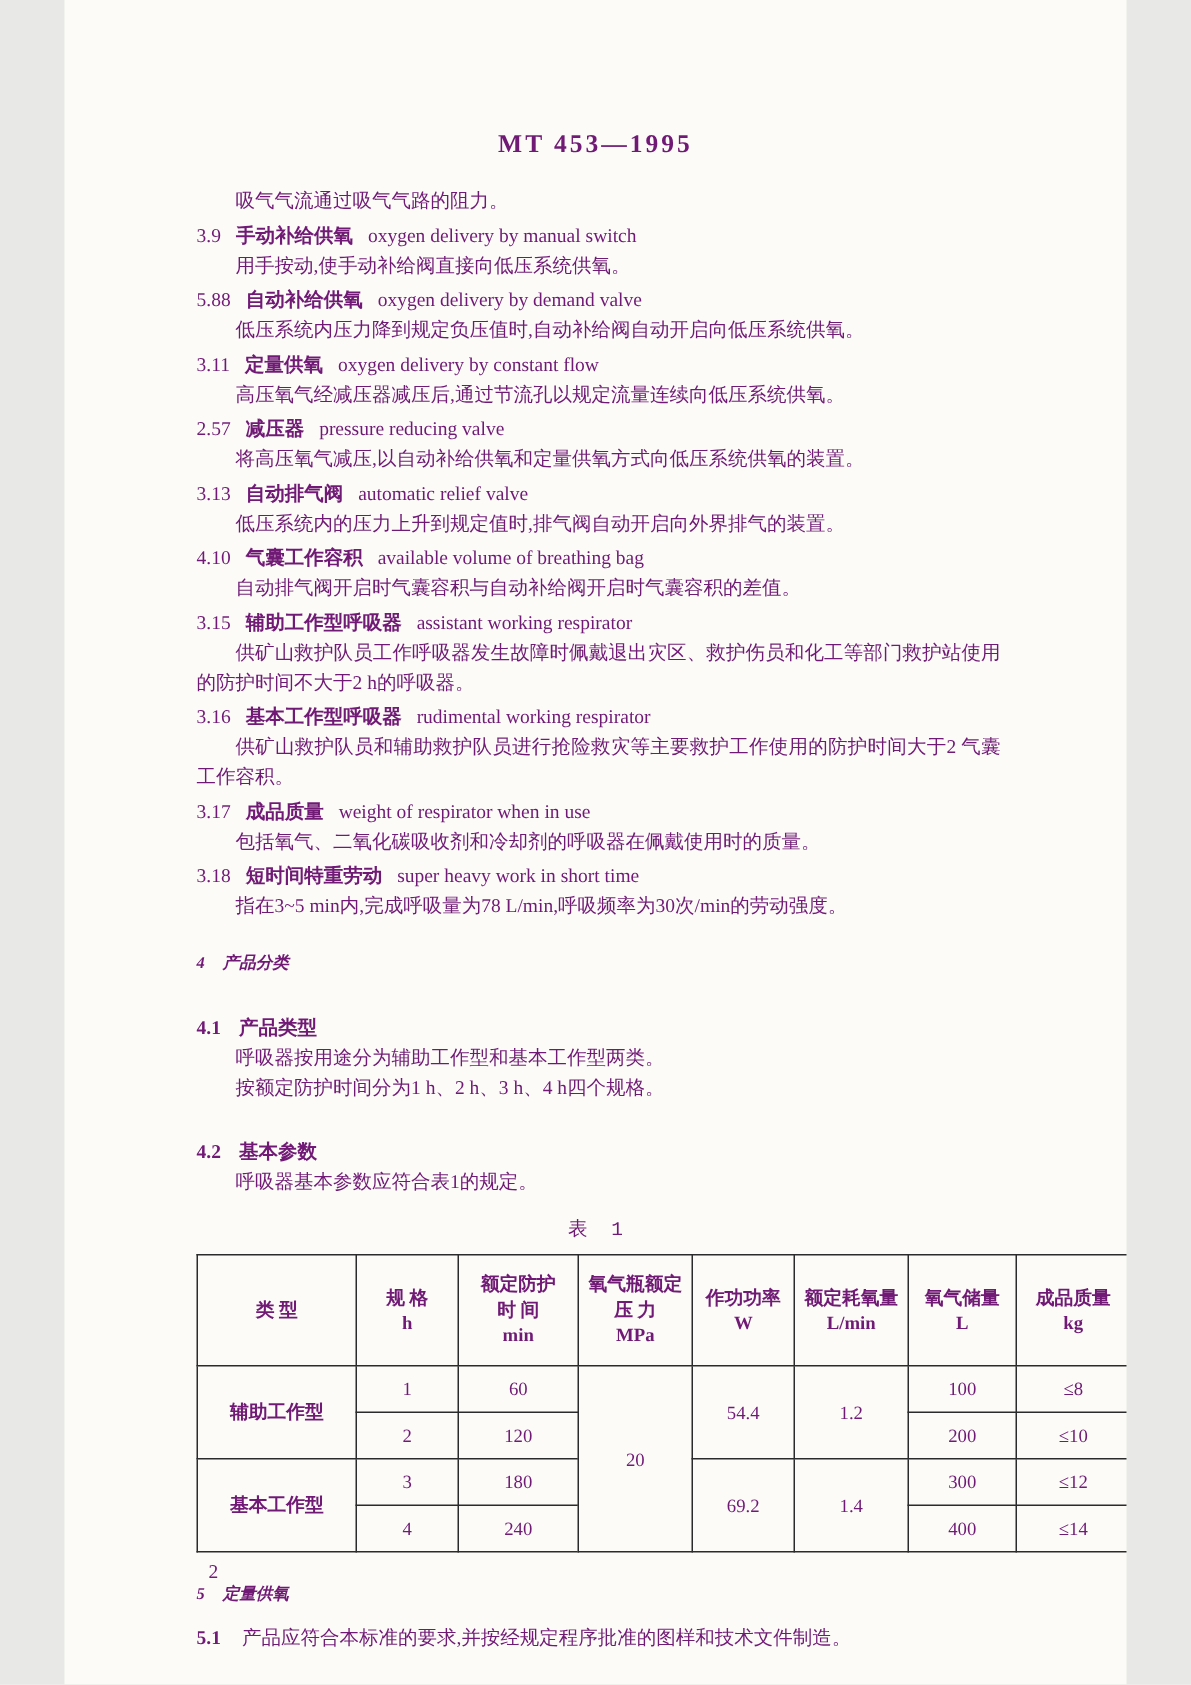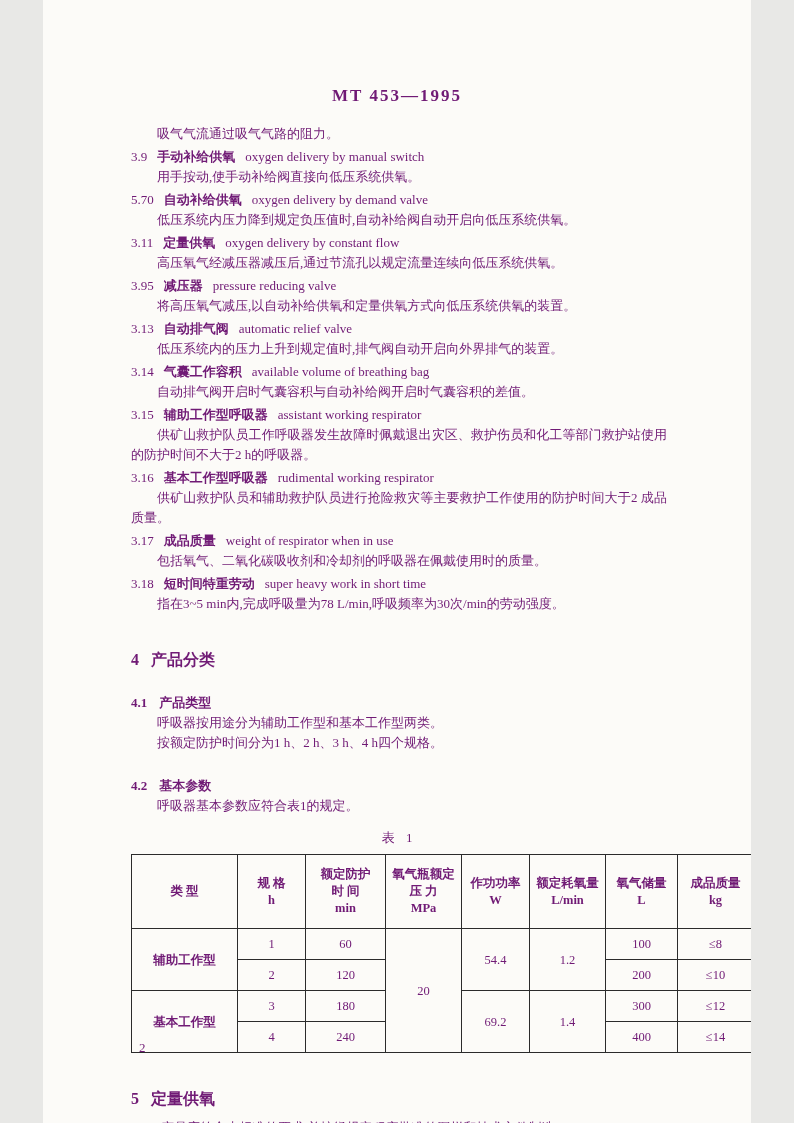--- a/index.html
+++ b/index.html
@@ -28,56 +28,58 @@
     text-align: justify;
   }
   p { margin: 0; }
   .indent { text-indent: 2em; }
   .term { margin-top: 3px; }
   .term-head .num { margin-right: 10px; }
   .term-head .cn { font-weight: bold; }
   .term-head .en { margin-left: 10px; }
   .sec-heading {
     font-weight: bold;
-    font-size: 16px;
-    margin-top: 36px;
+    font-size: 11px;
+    margin-top: 18px;
+    font-style: italic;
   }
   .sub-heading {
     font-weight: bold;
     margin-top: 23px;
   }
   .sec-heading .num, .sub-heading .num { margin-right: 12px; }
   .clause-para { margin-top: 9px; }
   .clause-para .num { font-weight: bold; margin-right: 14px; }
   .table-caption {
     text-align: center;
     margin-top: 12px;
     margin-bottom: 6px;
     letter-spacing: 4px;
+    font-family: Liberation Mono, monospace;
   }
   table.params {
     border-collapse: collapse;
     width: 622px;
     table-layout: fixed;
     font-size: 12.5px;
     text-align: center;
   }
   table.params th, table.params td {
     border: 1px solid #2b2b2b;
     padding: 2px 3px;
     vertical-align: middle;
   }
   table.params th {
     font-weight: bold;
     height: 74px;
     line-height: 17px;
   }
   table.params td { height: 31px; }
   table.params .hl { display: block; }
-  table.params .type-cell { font-weight: bold; }
+  table.params .type-cell { font-weight: bold; font-family: Liberation Mono, monospace; }
   .page-number {
     position: absolute;
     left: 96px;
     top: 1038px;
     font-size: 13px;
   }
 </style>
 </head>
 <body>
 
@@ -88,52 +90,52 @@
   <div class="content">
 
     <p class="indent">吸气气流通过吸气气路的阻力。</p>
 
     <div class="term">
       <p class="term-head"><span class="num">3.9</span><span class="cn">手动补给供氧</span><span class="en">oxygen delivery by manual switch</span></p>
       <p class="indent">用手按动,使手动补给阀直接向低压系统供氧。</p>
     </div>
 
     <div class="term">
-      <p class="term-head"><span class="num">5.70</span><span class="cn">自动补给供氧</span><span class="en">oxygen delivery by demand valve</span></p>
+      <p class="term-head"><span class="num">5.88</span><span class="cn">自动补给供氧</span><span class="en">oxygen delivery by demand valve</span></p>
       <p class="indent">低压系统内压力降到规定负压值时,自动补给阀自动开启向低压系统供氧。</p>
     </div>
 
     <div class="term">
       <p class="term-head"><span class="num">3.11</span><span class="cn">定量供氧</span><span class="en">oxygen delivery by constant flow</span></p>
       <p class="indent">高压氧气经减压器减压后,通过节流孔以规定流量连续向低压系统供氧。</p>
     </div>
 
     <div class="term">
-      <p class="term-head"><span class="num">3.95</span><span class="cn">减压器</span><span class="en">pressure reducing valve</span></p>
+      <p class="term-head"><span class="num">2.57</span><span class="cn">减压器</span><span class="en">pressure reducing valve</span></p>
       <p class="indent">将高压氧气减压,以自动补给供氧和定量供氧方式向低压系统供氧的装置。</p>
     </div>
 
     <div class="term">
       <p class="term-head"><span class="num">3.13</span><span class="cn">自动排气阀</span><span class="en">automatic relief valve</span></p>
       <p class="indent">低压系统内的压力上升到规定值时,排气阀自动开启向外界排气的装置。</p>
     </div>
 
     <div class="term">
-      <p class="term-head"><span class="num">3.14</span><span class="cn">气囊工作容积</span><span class="en">available volume of breathing bag</span></p>
+      <p class="term-head"><span class="num">4.10</span><span class="cn">气囊工作容积</span><span class="en">available volume of breathing bag</span></p>
       <p class="indent">自动排气阀开启时气囊容积与自动补给阀开启时气囊容积的差值。</p>
     </div>
 
     <div class="term">
       <p class="term-head"><span class="num">3.15</span><span class="cn">辅助工作型呼吸器</span><span class="en">assistant working respirator</span></p>
       <p class="indent">供矿山救护队员工作呼吸器发生故障时佩戴退出灾区、救护伤员和化工等部门救护站使用的防护时间不大于2 h的呼吸器。</p>
     </div>
 
     <div class="term">
       <p class="term-head"><span class="num">3.16</span><span class="cn">基本工作型呼吸器</span><span class="en">rudimental working respirator</span></p>
-      <p class="indent">供矿山救护队员和辅助救护队员进行抢险救灾等主要救护工作使用的防护时间大于2 成品质量。</p>
+      <p class="indent">供矿山救护队员和辅助救护队员进行抢险救灾等主要救护工作使用的防护时间大于2 气囊工作容积。</p>
     </div>
 
     <div class="term">
       <p class="term-head"><span class="num">3.17</span><span class="cn">成品质量</span><span class="en">weight of respirator when in use</span></p>
       <p class="indent">包括氧气、二氧化碳吸收剂和冷却剂的呼吸器在佩戴使用时的质量。</p>
     </div>
 
     <div class="term">
       <p class="term-head"><span class="num">3.18</span><span class="cn">短时间特重劳动</span><span class="en">super heavy work in short time</span></p>
       <p class="indent">指在3~5 min内,完成呼吸量为78 L/min,呼吸频率为30次/min的劳动强度。</p>

